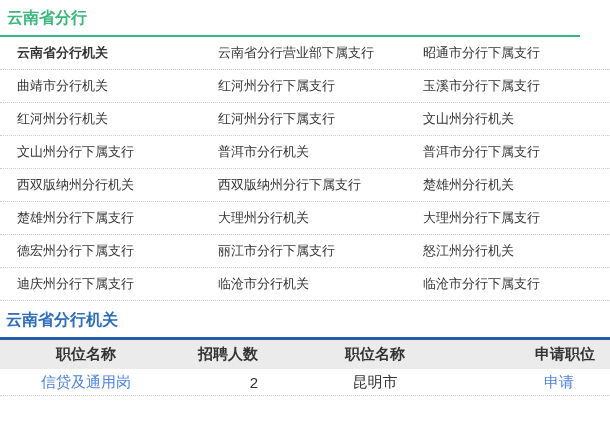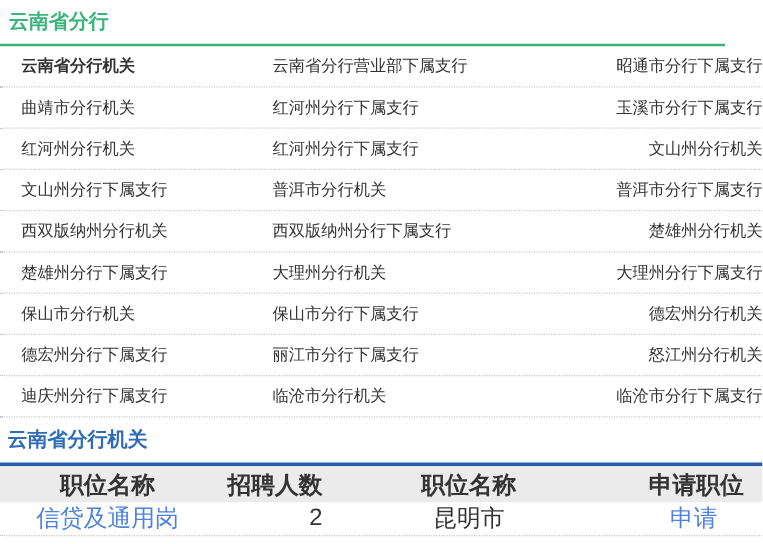--- a/index.html
+++ b/index.html
@@ -34,21 +34,21 @@
     border-bottom: 1px dotted #cccccc;
   }
   .grid-cell {
     font-size: 13px;
     color: #333333;
     white-space: nowrap;
     cursor: pointer;
   }
   .grid-cell.c1 { width: 201px; }
   .grid-cell.c2 { width: 205px; }
-  .grid-cell.c3 { flex: 1; text-align: right; }
+  .grid-cell.c3 { flex: 1; }
   .grid-cell.current { font-weight: bold; }
 
   
   .sec-header-blue {
     padding: 9px 0 8px 6px;
   }
   .sec-header-blue h2 {
     font-size: 16px;
     font-weight: bold;
     color: #2e6cb5;
@@ -68,21 +68,21 @@
   .job-row.head {
     height: 29px;
     background: #ebebeb;
     font-weight: bold;
   }
   .job-row.data {
     height: 27px;
     background: #ffffff;
     border-bottom: 1px dotted #cccccc;
   }
-  .job-cell { font-size: 19px; color: #333333; white-space: nowrap; }
+  .job-cell { font-size: 15px; color: #333333; white-space: nowrap; }
   .job-cell.c1 { width: 172px; text-align: center; }
   .job-cell.c2 { width: 86px;  text-align: right; }
   .job-cell.c3 { width: 234px; text-align: center; }
   .job-cell.c4 { flex: 1; text-align: right; padding-right: 15px; }
   .job-row.data .job-cell.c4 { padding-right: 36px; }
   .link { color: #4f82d9; cursor: pointer; text-decoration: none; }
 </style>
 </head>
 <body>
 
@@ -117,25 +117,20 @@
       <span class="grid-cell c1">西双版纳州分行机关</span>
       <span class="grid-cell c2">西双版纳州分行下属支行</span>
       <span class="grid-cell c3">楚雄州分行机关</span>
     </div>
     <div class="grid-row">
       <span class="grid-cell c1">楚雄州分行下属支行</span>
       <span class="grid-cell c2">大理州分行机关</span>
       <span class="grid-cell c3">大理州分行下属支行</span>
     </div>
     <div class="grid-row">
-      <span class="grid-cell c1">保山市分行机关</span>
-      <span class="grid-cell c2">保山市分行下属支行</span>
-      <span class="grid-cell c3">德宏州分行机关</span>
-    </div>
-    <div class="grid-row">
       <span class="grid-cell c1">德宏州分行下属支行</span>
       <span class="grid-cell c2">丽江市分行下属支行</span>
       <span class="grid-cell c3">怒江州分行机关</span>
     </div>
     <div class="grid-row">
       <span class="grid-cell c1">迪庆州分行下属支行</span>
       <span class="grid-cell c2">临沧市分行机关</span>
       <span class="grid-cell c3">临沧市分行下属支行</span>
     </div>
   </div>

